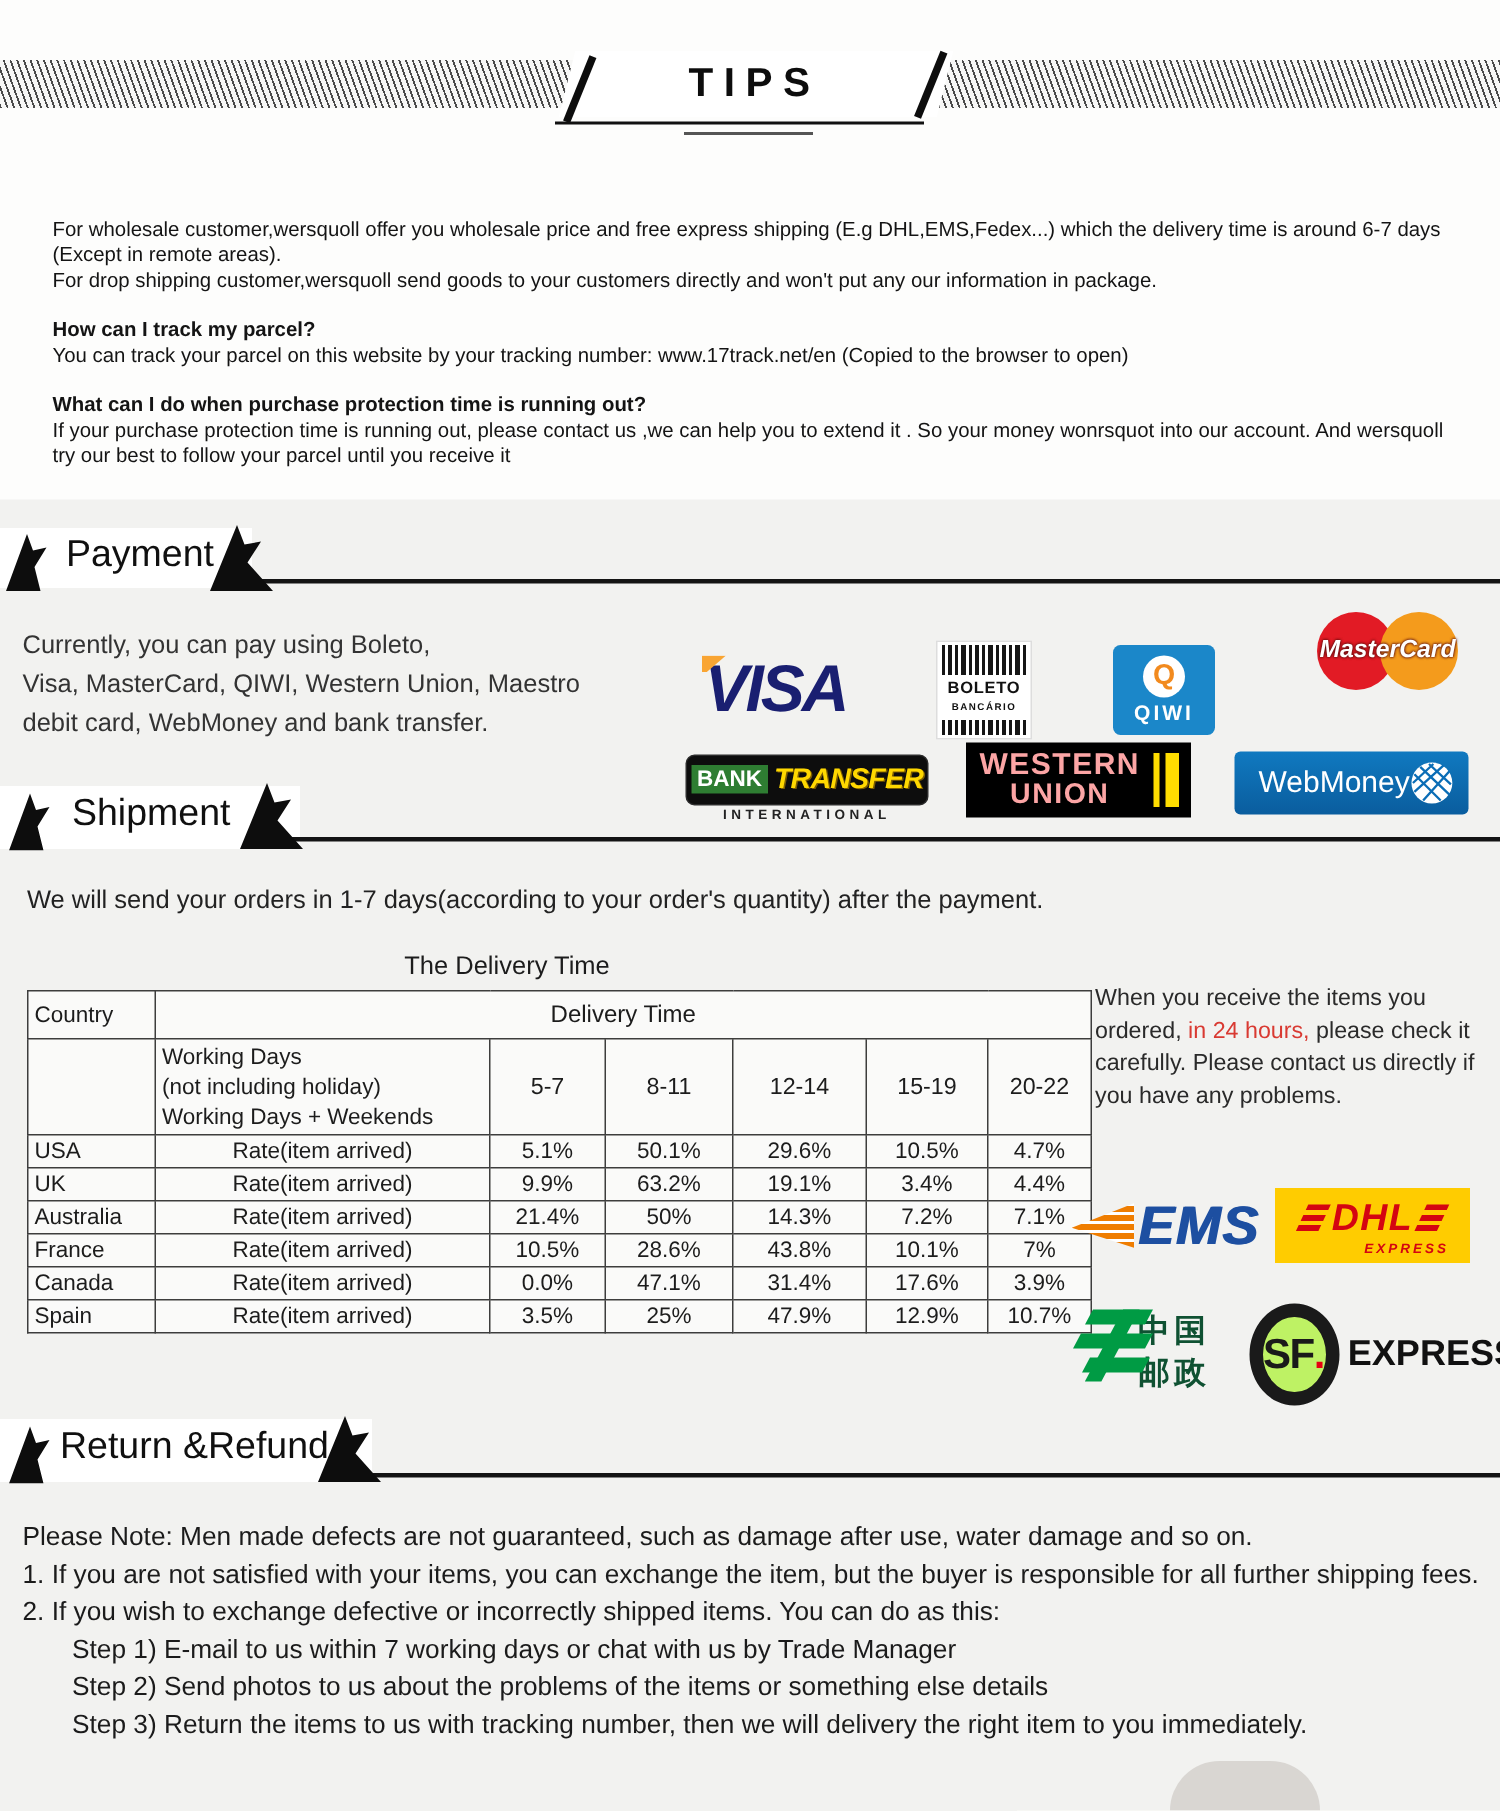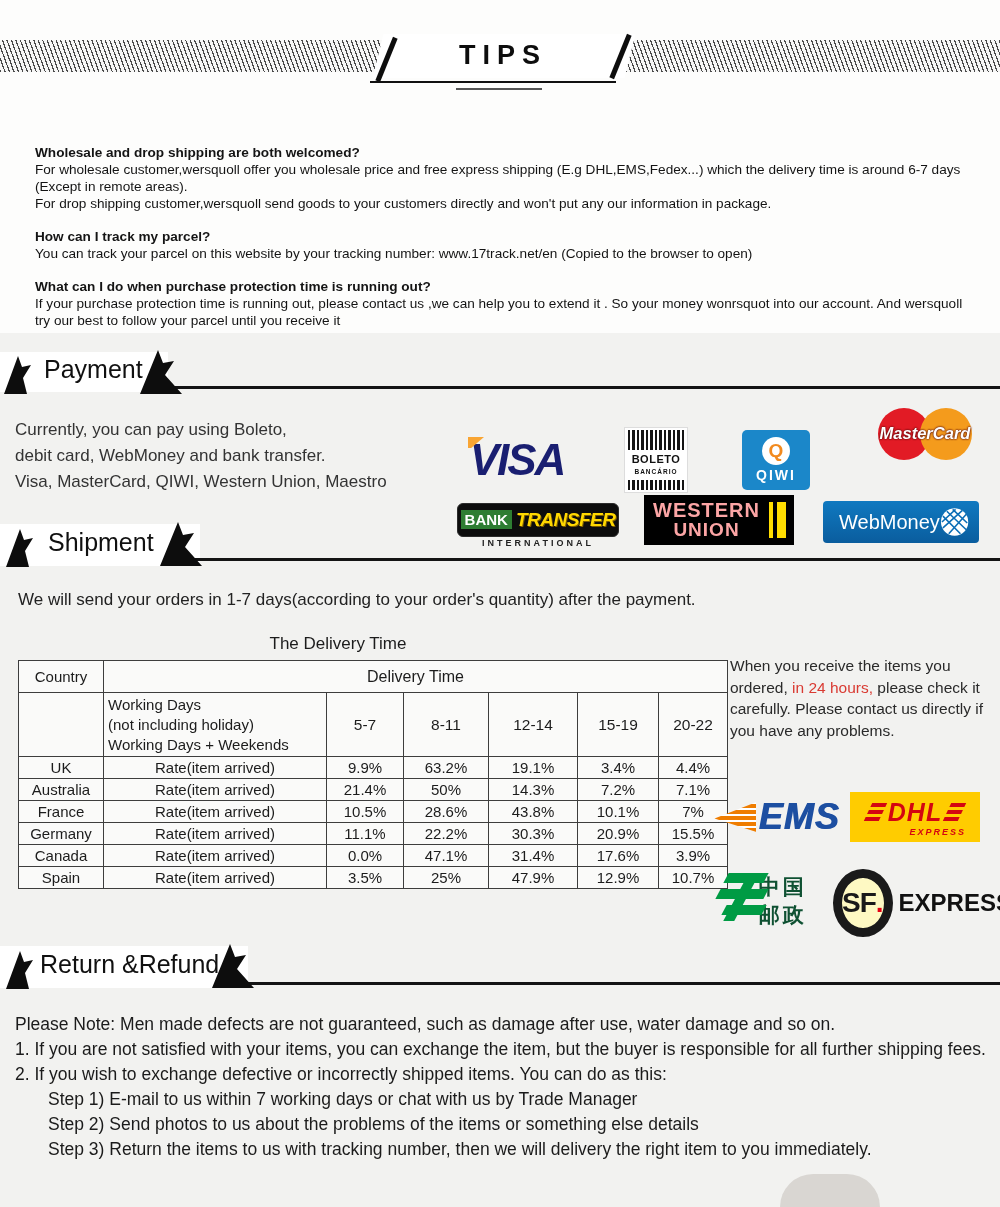--- a/index.html
+++ b/index.html
@@ -92,21 +92,21 @@
   .tbl-title{left:18px;top:634px;width:640px;text-align:center;font-size:17px;color:#1c1c1c;}
   table.delivery{position:absolute;left:18px;top:660px;border-collapse:collapse;
     font-size:15px;color:#1c1c1c;background:#fafaf9;}
   table.delivery td,table.delivery th{border:1px solid #3d3d3d;padding:0 4px;font-weight:normal;}
   .col-country{width:76px;}
   .col-label{width:214px;}
   .c0{width:68px;}.c1{width:76px;}.c2{width:80px;}.c3{width:72px;}.c4{width:60px;}
   .row-h1{height:32px;}
   .row-h2{height:64px;}
   .row-data{height:22px;}
-  .cell-country{text-align:center;padding-left:8px;}
+  .cell-country{text-align:left;padding-left:8px;}
   .cell-center{text-align:center;}
   .wd-lines{line-height:20px;padding-left:14px;}
   .hdr-dt{text-align:center;font-size:16px;}
   .day-range{text-align:center;font-size:15.5px;}
 
   .notice{left:714px;top:655px;width:282px;font-size:15.5px;line-height:21.5px;color:#2a2a2a;margin-left:16px;}
   .notice .hl{color:#d93a32;}
 
   
   .ems{left:710px;top:766px;width:134px;height:46px;gap:2px;}
@@ -118,21 +118,21 @@
   .dhl-row{display:flex;align-items:center;gap:5px;}
   .dhl-stripe{width:15px;height:18px;background:repeating-linear-gradient(0deg,#d40511 0 4px,#ffcc00 4px 7px);
     transform:skewX(-25deg);}
   .dhl-word{font-size:25px;font-weight:900;font-style:italic;color:#d40511;letter-spacing:1px;}
   .dhl-sub{font-size:9px;font-weight:bold;font-style:italic;color:#d40511;letter-spacing:2px;align-self:flex-end;margin-right:14px;}
   .cpost{left:712px;top:826px;width:110px;height:94px;flex-direction:row;gap:6px;}
   .cp-emblem{position:relative;width:62px;height:56px;}
   .cp-bar{position:absolute;background:#009b44;transform:skewX(-28deg);}
   .cp-word{font-size:21px;font-weight:bold;color:#0f5132;letter-spacing:3px;font-family:"DejaVu Sans",sans-serif;}
   .sf{left:833px;top:838px;width:160px;height:74px;gap:6px;justify-content:flex-start;}
-  .sf-ring{width:50px;height:50px;border-radius:50%;border:9px solid #1a1a1a;background:#fef9c3;
+  .sf-ring{width:50px;height:50px;border-radius:50%;border:9px solid #1a1a1a;background:#bef264;
     display:flex;align-items:center;justify-content:center;}
   .sf-word{font-size:28px;font-weight:900;color:#1a1a1a;letter-spacing:-1px;}
   .sf-dot{color:#e60012;font-size:28px;font-weight:900;}
   .sf-express{font-size:24px;font-weight:900;color:#111;letter-spacing:0;}
 
   
   .rr-body{left:15px;top:1012px;width:978px;font-size:17.5px;line-height:25px;color:#1b1b1b;}
   .rr-body p{margin:0;}
   .rr-item{padding-left:22px;text-indent:-22px;}
   .rr-steps{margin-left:33px;}
@@ -144,21 +144,20 @@
 
 <div class="abs hatch-band"></div>
 <div class="abs tips-window"></div>
 <div class="abs slash" style="left:384px;top:36px;"></div>
 <div class="abs slash" style="left:618px;top:33px;"></div>
 <div class="abs tips-title">TIPS</div>
 <div class="abs tips-underline1"></div>
 <div class="abs tips-underline2"></div>
 
 <div class="abs faq">
-  <h3>Wholesale and drop shipping are both welcomed?</h3>
   <p>For wholesale customer,wersquoll offer you wholesale price and free express shipping (E.g DHL,EMS,Fedex...) which the delivery time is around 6-7 days (Except in remote areas).</p>
   <p>For drop shipping customer,wersquoll send goods to your customers directly and won't put any our information in package.</p>
   <h3>How can I track my parcel?</h3>
   <p>You can track your parcel on this website by your tracking number: www.17track.net/en (Copied to the browser to open)</p>
   <h3>What can I do when purchase protection time is running out?</h3>
   <p>If your purchase protection time is running out, please contact us ,we can help you to extend it . So your money wonrsquot into our account. And wersquoll try our best to follow your parcel until you receive it</p>
 </div>
 
 <div class="abs main-bg"></div>
 
@@ -167,22 +166,22 @@
     <path d="M0 40 L14 2 L18 13 L27 11 L19 24 L23 40 Z" fill="#0d0d0d"></path>
   </svg>
 <span class="abs ribbon-title" style="left:44px;top:355px;">Payment</span>
 <svg class="abs arrow-ico" style="left:138px;top:348px;" width="44" height="46" viewBox="0 0 44 46">
     <path d="M2 46 L20 2 L25 15 L36 13 L27 27 L44 46 Z" fill="#0d0d0d"></path>
   </svg>
 <div class="abs ribbon-line" style="left:150px;top:386px;width:850px;"></div>
 
 <div class="abs pay-text">
   <div>Currently, you can pay using Boleto,</div>
+  <div>Visa, MasterCard, QIWI, Western Union, Maestro</div>
   <div>debit card, WebMoney and bank transfer.</div>
-  <div>Visa, MasterCard, QIWI, Western Union, Maestro</div>
 </div>
 
 <div class="abs logo visa">
   <span class="visa-word">VISA</span>
   <span class="visa-flag"></span>
 </div>
 <div class="abs logo boleto">
   <div class="barcode"></div>
   <div class="boleto-t1">BOLETO</div>
   <div class="boleto-t2">BANCÁRIO</div>
@@ -250,20 +249,29 @@
       <div>(not including holiday)</div>
       <div>Working Days + Weekends</div>
     </td>
     <td class="c0 day-range">5-7</td>
     <td class="c1 day-range">8-11</td>
     <td class="c2 day-range">12-14</td>
     <td class="c3 day-range">15-19</td>
     <td class="c4 day-range">20-22</td>
   </tr>
   <tr class="row-data">
+    <td class="cell-country">USA</td>
+    <td class="cell-center">Rate(item arrived)</td>
+    <td class="cell-center">5.1%</td>
+    <td class="cell-center">50.1%</td>
+    <td class="cell-center">29.6%</td>
+    <td class="cell-center">10.5%</td>
+    <td class="cell-center">4.7%</td>
+  </tr>
+  <tr class="row-data">
     <td class="cell-country">UK</td>
     <td class="cell-center">Rate(item arrived)</td>
     <td class="cell-center">9.9%</td>
     <td class="cell-center">63.2%</td>
     <td class="cell-center">19.1%</td>
     <td class="cell-center">3.4%</td>
     <td class="cell-center">4.4%</td>
   </tr>
   <tr class="row-data">
     <td class="cell-country">Australia</td>
@@ -275,29 +283,20 @@
     <td class="cell-center">7.1%</td>
   </tr>
   <tr class="row-data">
     <td class="cell-country">France</td>
     <td class="cell-center">Rate(item arrived)</td>
     <td class="cell-center">10.5%</td>
     <td class="cell-center">28.6%</td>
     <td class="cell-center">43.8%</td>
     <td class="cell-center">10.1%</td>
     <td class="cell-center">7%</td>
-  </tr>
-  <tr class="row-data">
-    <td class="cell-country">Germany</td>
-    <td class="cell-center">Rate(item arrived)</td>
-    <td class="cell-center">11.1%</td>
-    <td class="cell-center">22.2%</td>
-    <td class="cell-center">30.3%</td>
-    <td class="cell-center">20.9%</td>
-    <td class="cell-center">15.5%</td>
   </tr>
   <tr class="row-data">
     <td class="cell-country">Canada</td>
     <td class="cell-center">Rate(item arrived)</td>
     <td class="cell-center">0.0%</td>
     <td class="cell-center">47.1%</td>
     <td class="cell-center">31.4%</td>
     <td class="cell-center">17.6%</td>
     <td class="cell-center">3.9%</td>
   </tr>

